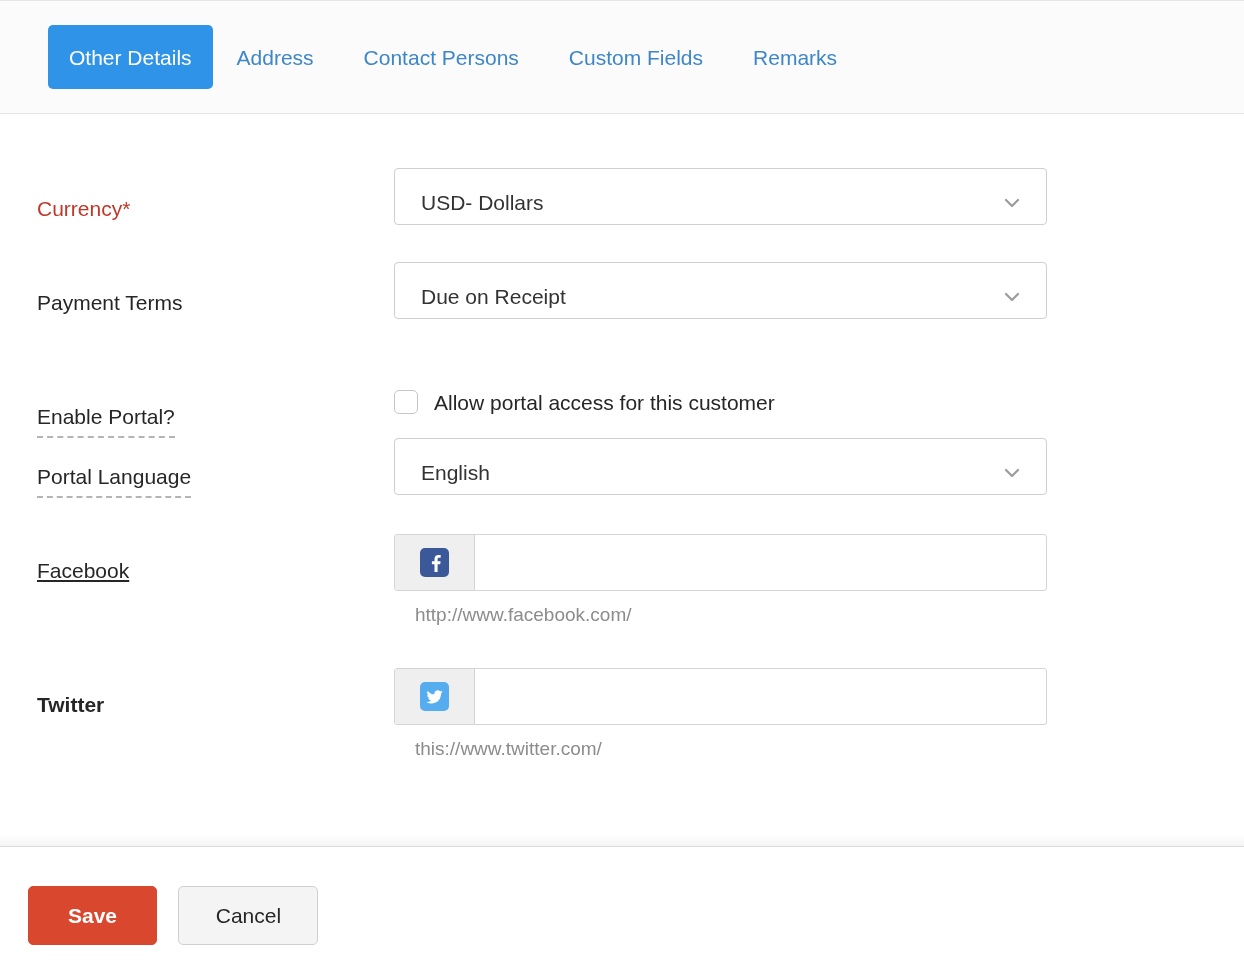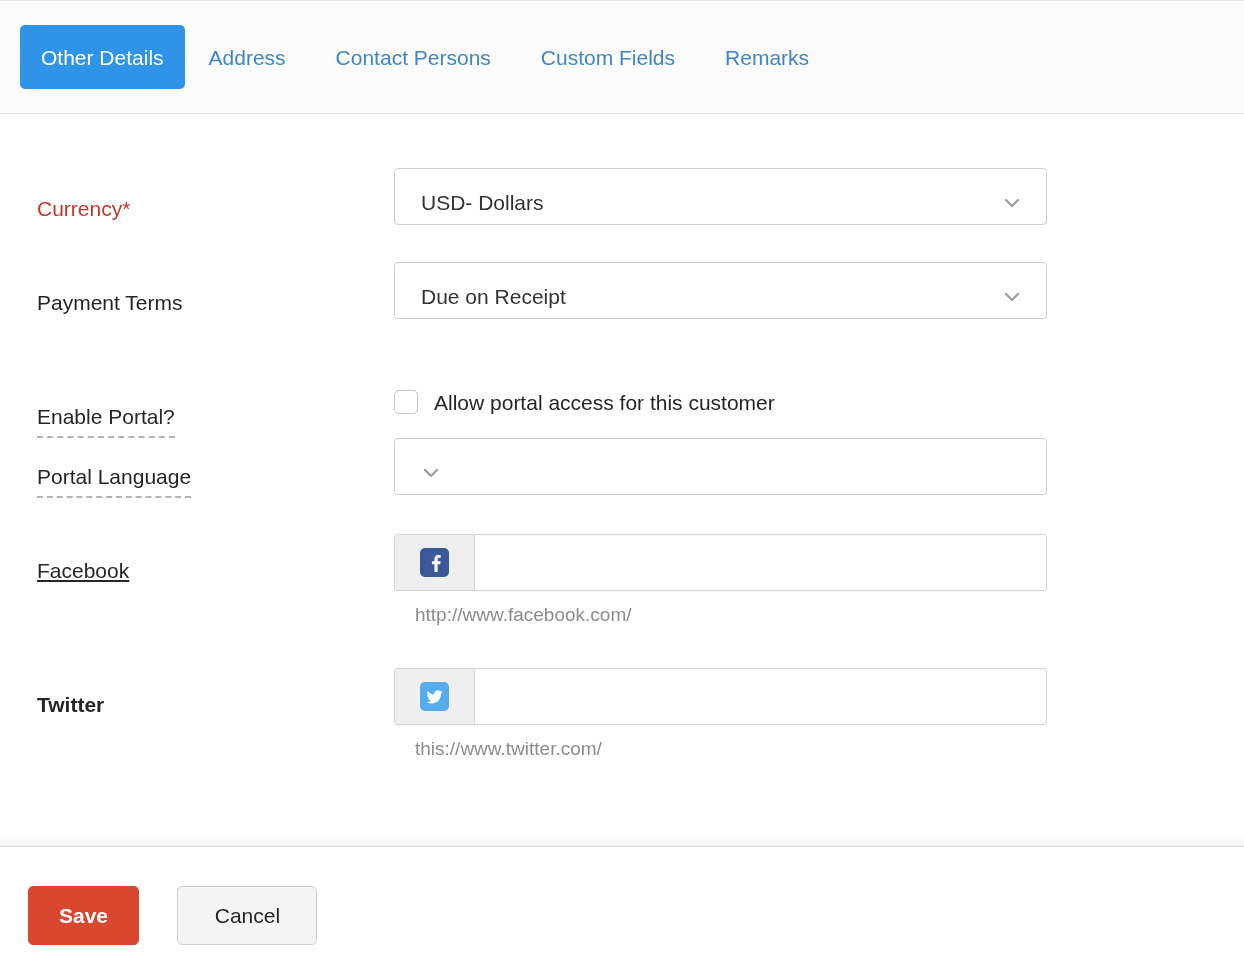--- a/index.html
+++ b/index.html
@@ -21,21 +21,21 @@
   .tabbar {
     position: absolute;
     left: 0; top: 0;
     width: 1244px;
     height: 114px;
     background: #fafbfa;
     border-top: 1px solid #e6e6e6;
     border-bottom: 1px solid #e4e4e4;
     display: flex;
     align-items: center;
-    padding-left: 20px;
+    padding-left: 48px;
   }
   .tab {
     font-size: 21px;
     color: #3f86c8;
     padding: 0 14px;
     line-height: 1;
     white-space: nowrap;
     cursor: pointer;
     text-decoration: none;
     background: transparent;
@@ -200,23 +200,23 @@
     line-height: 1;
     display: inline-flex;
     align-items: center;
     justify-content: center;
     height: 59px;
   }
   .btn-save {
     background: #d9472f;
     color: #ffffff;
     border: 1px solid #d9472f;
-    width: 111px;
+    width: 129px;
     font-weight: bold;
-    margin-right: 34px;
+    margin-right: 17px;
   }
   .btn-cancel {
     background: #f4f4f4;
     color: #262626;
     border: 1px solid #d0d0d0;
     width: 140px;
   }
 </style>
 </head>
 <body>
@@ -269,20 +269,21 @@
     <div class="control checkrow" style="top:18px;">
       <span class="cbox"></span>
       <span class="cbox-label">Allow portal access for this customer</span>
     </div>
   </div>
 
   <div class="row" style="top:338px;">
     <div class="label hinted" style="top:14px;">Portal Language</div>
     <div class="control" style="top:-14px;">
       <div class="select">
+        <span class="val">English</span>
         <span class="chev">
           <svg width="20" height="20" viewBox="0 0 20 20">
               <path d="M4 7l6 6 6-6" fill="none" stroke="#9b9b9b" stroke-width="2.2" stroke-linecap="round" stroke-linejoin="round"></path>
             </svg>
         </span>
       </div>
     </div>
   </div>
 
   <div class="row" style="top:432px;">

